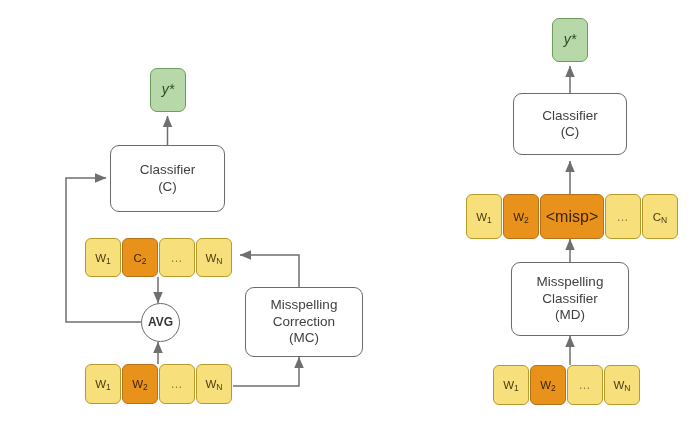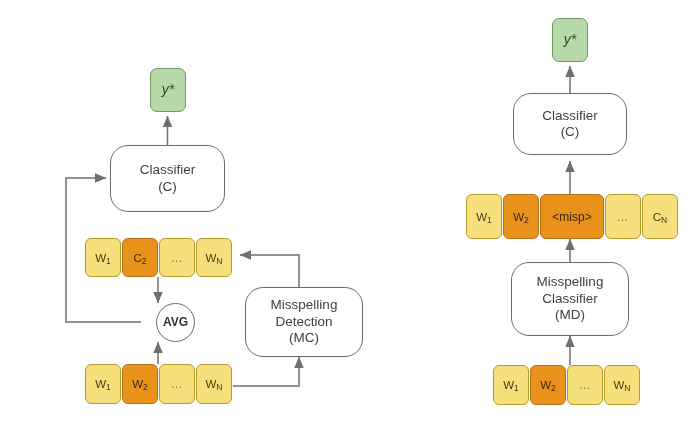--- a/index.html
+++ b/index.html
@@ -9,21 +9,21 @@
     color:#3b3b3b;
     overflow:hidden;
   }
   #stage{position:relative;width:700px;height:434px;background:#fff;}
   svg.wires{position:absolute;left:0;top:0;width:700px;height:434px;pointer-events:none;}
 
   .node{position:absolute;box-sizing:border-box;display:flex;flex-direction:column;
         align-items:center;justify-content:center;text-align:center;line-height:1.22;}
 
   .proc{
-    background:#ffffff;border:1.6px solid #6b6b6b;border-radius:18px;
+    background:#ffffff;border:1.6px solid #6b6b6b;border-radius:9px;
     font-size:13.5px;color:#3f3f3f;
   }
   .proc .l2{display:block;}
 
   .outbox{
     background:#b7d8a8;border:1.6px solid #6e9c5c;border-radius:7px;
     font-size:14px;font-style:italic;color:#2f4a24;
   }
 
   .avg{
@@ -37,21 +37,21 @@
     border:1.5px solid #b89a2b;
     border-radius:6px;
     background:#f7e07c;
     display:flex;align-items:center;justify-content:center;
     font-size:11.5px;color:#4a3a12;
     margin-right:1px;
   }
   .tok:last-child{margin-right:0;}
   .tok.hot{background:#e8921c;border-color:#b5701a;color:#3d2406;}
   .tok.dots{color:#8a7a45;letter-spacing:1px;font-size:12px;}
-  .tok.wide{font-size:12px;text-align:right;}
+  .tok.wide{font-size:16px;text-align:right;}
   .tok sub{font-size:8.5px;vertical-align:baseline;position:relative;top:3px;}
 </style>
 </head>
 <body>
 
 <div id="stage">
 
   <svg class="wires" viewBox="0 0 700 434">
     <defs>
       <marker id="ah" markerWidth="9" markerHeight="9" refX="7.4" refY="3.2" orient="auto" markerUnits="strokeWidth">
@@ -102,27 +102,27 @@
       </div>
       <div class="tok dots" style="width: 36px; height: 39px;">
         <span>…</span>
       </div>
       <div class="tok" style="width: 36px; height: 39px;">
         <span>W</span>
         <sub>N</sub>
       </div>
     </div>
 
-  <div class="node avg" style="left:156px;top:303px;width:39px;height:39px;">
+  <div class="node avg" style="left:141px;top:303px;width:39px;height:39px;">
     <span>AVG</span>
   </div>
 
   <div class="node proc" style="left:245px;top:287px;width:118px;height:70px;">
     <span>Misspelling</span>
-    <span class="l2">Detection</span>
+    <span class="l2">Correction</span>
     <span class="l2">(MC)</span>
   </div>
 
   <div class="toks" id="left-input" style="left:85px;top:364px;">
       <div class="tok" style="width: 36px; height: 40px;">
         <span>W</span>
         <sub>1</sub>
       </div>
       <div class="tok hot" style="width: 36px; height: 40px;">
         <span>W</span>

